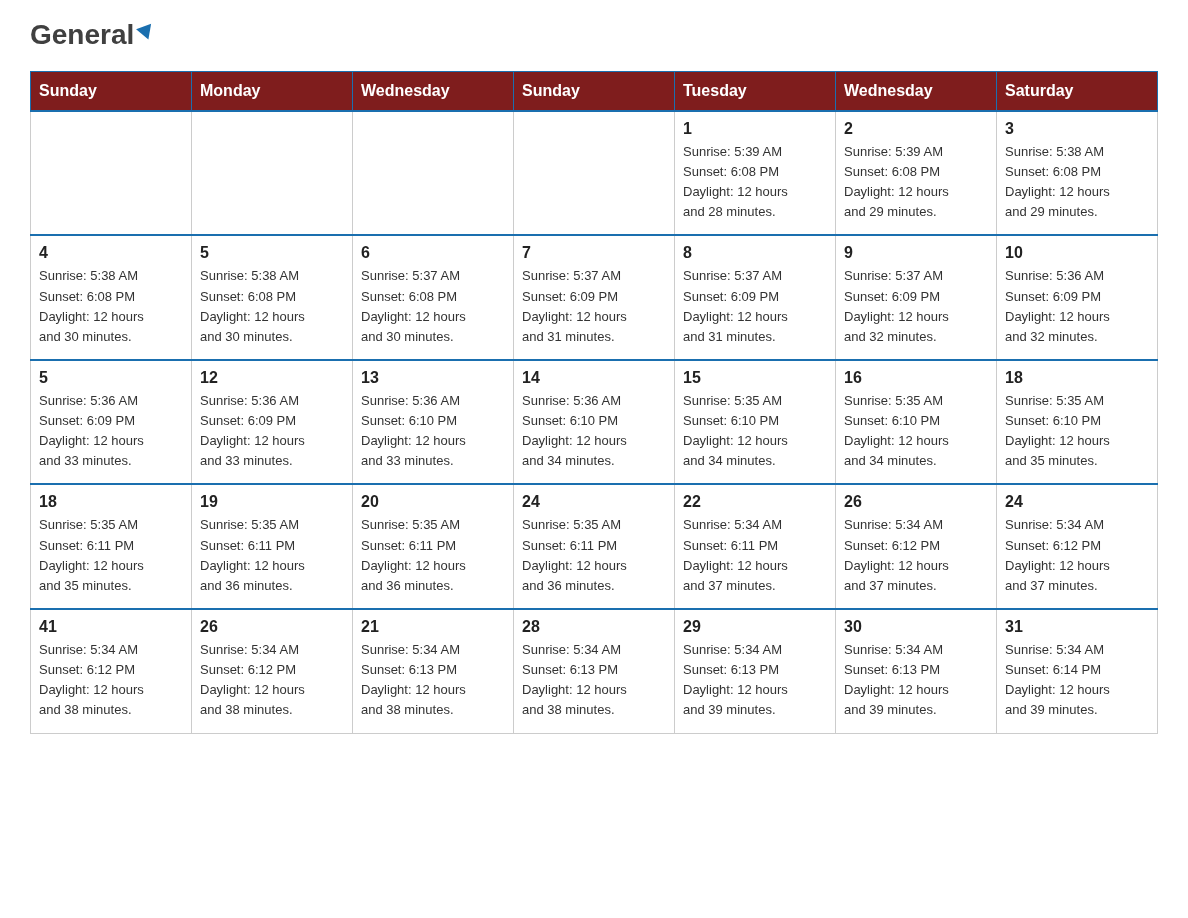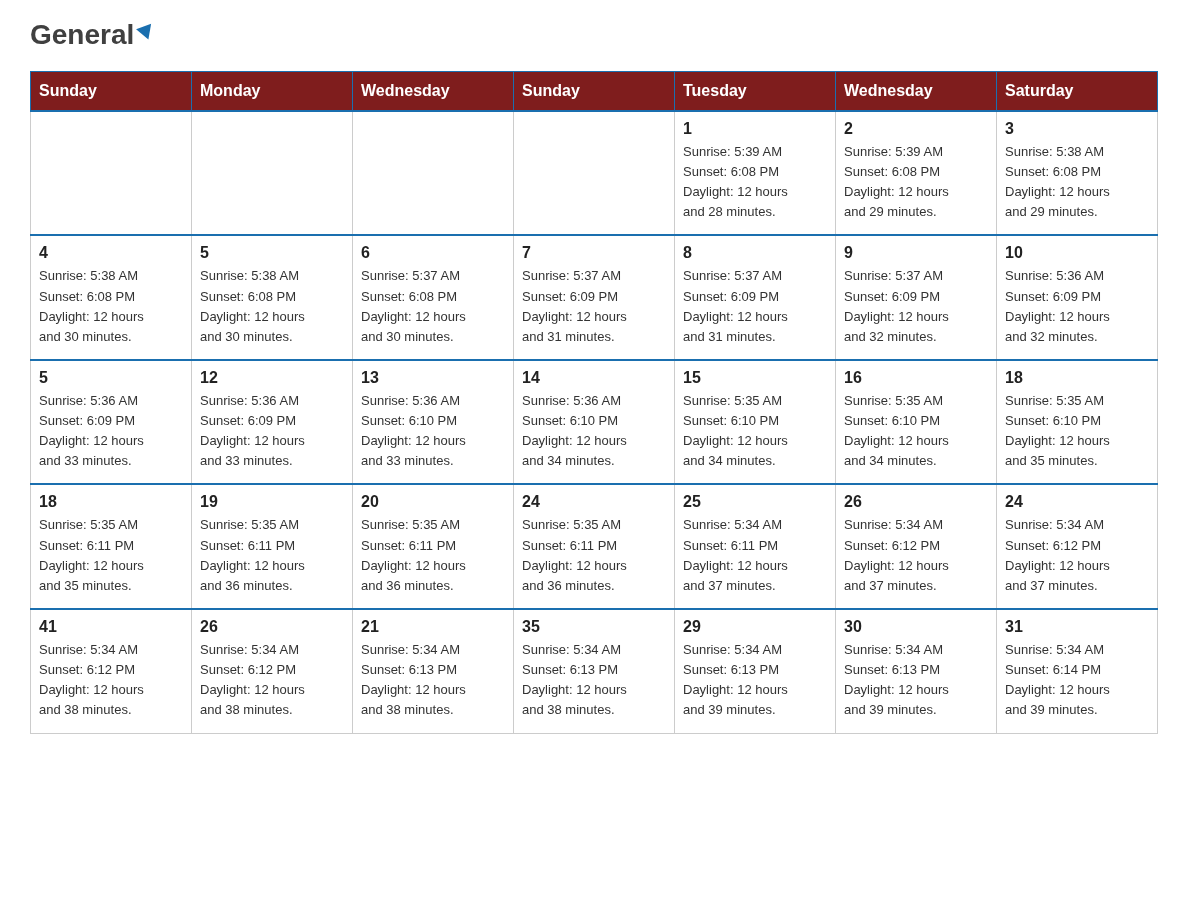--- a/index.html
+++ b/index.html
@@ -221,21 +221,21 @@
         </td>
         <td>
           <div class="day-number">20</div>
           <div class="day-info">Sunrise: 5:35 AM<br>Sunset: 6:11 PM<br>Daylight: 12 hours<br>and 36 minutes.</div>
         </td>
         <td>
           <div class="day-number">24</div>
           <div class="day-info">Sunrise: 5:35 AM<br>Sunset: 6:11 PM<br>Daylight: 12 hours<br>and 36 minutes.</div>
         </td>
         <td>
-          <div class="day-number">25</div>
+          <div class="day-number">22</div>
           <div class="day-info">Sunrise: 5:34 AM<br>Sunset: 6:11 PM<br>Daylight: 12 hours<br>and 37 minutes.</div>
         </td>
         <td>
           <div class="day-number">26</div>
           <div class="day-info">Sunrise: 5:34 AM<br>Sunset: 6:12 PM<br>Daylight: 12 hours<br>and 37 minutes.</div>
         </td>
         <td>
           <div class="day-number">24</div>
           <div class="day-info">Sunrise: 5:34 AM<br>Sunset: 6:12 PM<br>Daylight: 12 hours<br>and 37 minutes.</div>
         </td>
@@ -247,21 +247,21 @@
         </td>
         <td>
           <div class="day-number">26</div>
           <div class="day-info">Sunrise: 5:34 AM<br>Sunset: 6:12 PM<br>Daylight: 12 hours<br>and 38 minutes.</div>
         </td>
         <td>
           <div class="day-number">21</div>
           <div class="day-info">Sunrise: 5:34 AM<br>Sunset: 6:13 PM<br>Daylight: 12 hours<br>and 38 minutes.</div>
         </td>
         <td>
-          <div class="day-number">35</div>
+          <div class="day-number">28</div>
           <div class="day-info">Sunrise: 5:34 AM<br>Sunset: 6:13 PM<br>Daylight: 12 hours<br>and 38 minutes.</div>
         </td>
         <td>
           <div class="day-number">29</div>
           <div class="day-info">Sunrise: 5:34 AM<br>Sunset: 6:13 PM<br>Daylight: 12 hours<br>and 39 minutes.</div>
         </td>
         <td>
           <div class="day-number">30</div>
           <div class="day-info">Sunrise: 5:34 AM<br>Sunset: 6:13 PM<br>Daylight: 12 hours<br>and 39 minutes.</div>
         </td>

